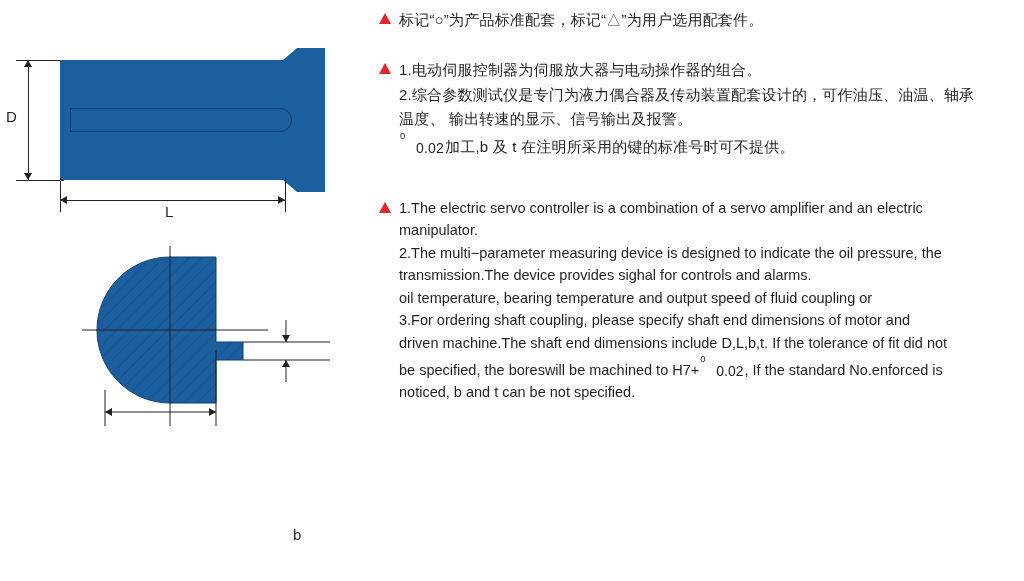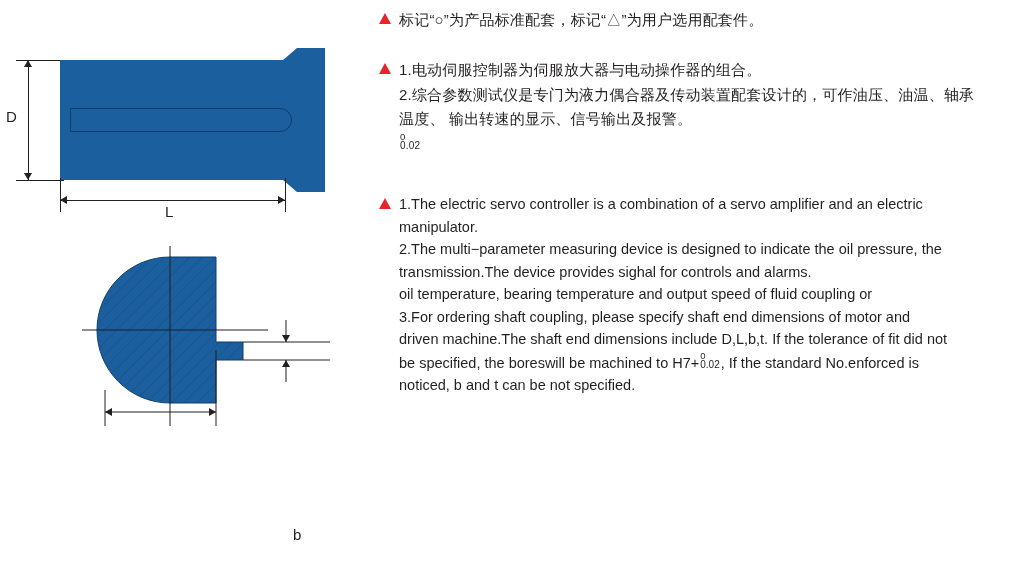--- a/index.html
+++ b/index.html
@@ -214,21 +214,22 @@
     vertical-align: -1px;
     margin: 0 1px;
     text-align: left;
   }
   .frac .num {
     display: block;
     font-size: 9.5px;
   }
   .frac .den {
     display: block;
-    font-size: 10px;
+    font-size: 14px;
+    margin-left: 16px;
   }
   .block1 p:first-child { margin-bottom: 2px; }
   .sp { display: inline-block; width: 34px; }
   .blk-1 { top: 8px; }
   .blk-2 { top: 20px; }
   .blk-3 { top: 44px; }
 </style>
 </head>
 <body>
 
@@ -299,21 +300,21 @@
       <span class="tri"></span>
       <p class="cn">标记“○”为产品标准配套，标记“△”为用户选用配套件。</p>
     </div>
 
     <div class="block blk-2">
       <span class="tri"></span>
       <p class="cn">1.电动伺服控制器为伺服放大器与电动操作器的组合。</p>
       <p class="cn">2.综合参数测试仪是专门为液力偶合器及传动装置配套设计的，可作油压、油温、轴承</p>
       <p class="cn">温度、 输出转速的显示、信号输出及报警。</p>
       <p class="cn">
-        <span class="frac"><span class="num">0</span><span class="den">0.02</span></span>
+        <span class="frac"><span class="num">0</span><span class="den">0.02</span></span><span>加工,b 及 t 在注明所采用的键的标准号时可不提供。</span>
       </p>
     </div>
 
     <div class="block blk-3">
       <span class="tri"></span>
       <p>1.The electric servo controller is a combination of a servo amplifier and an electric</p>
       <p>manipulator.</p>
       <p>2.The multi−parameter measuring device is designed to indicate the oil pressure, the</p>
       <p>transmission.The device provides sighal for controls and alarms.</p>
       <p>oil temperature, bearing temperature and output speed of fluid coupling or</p>

